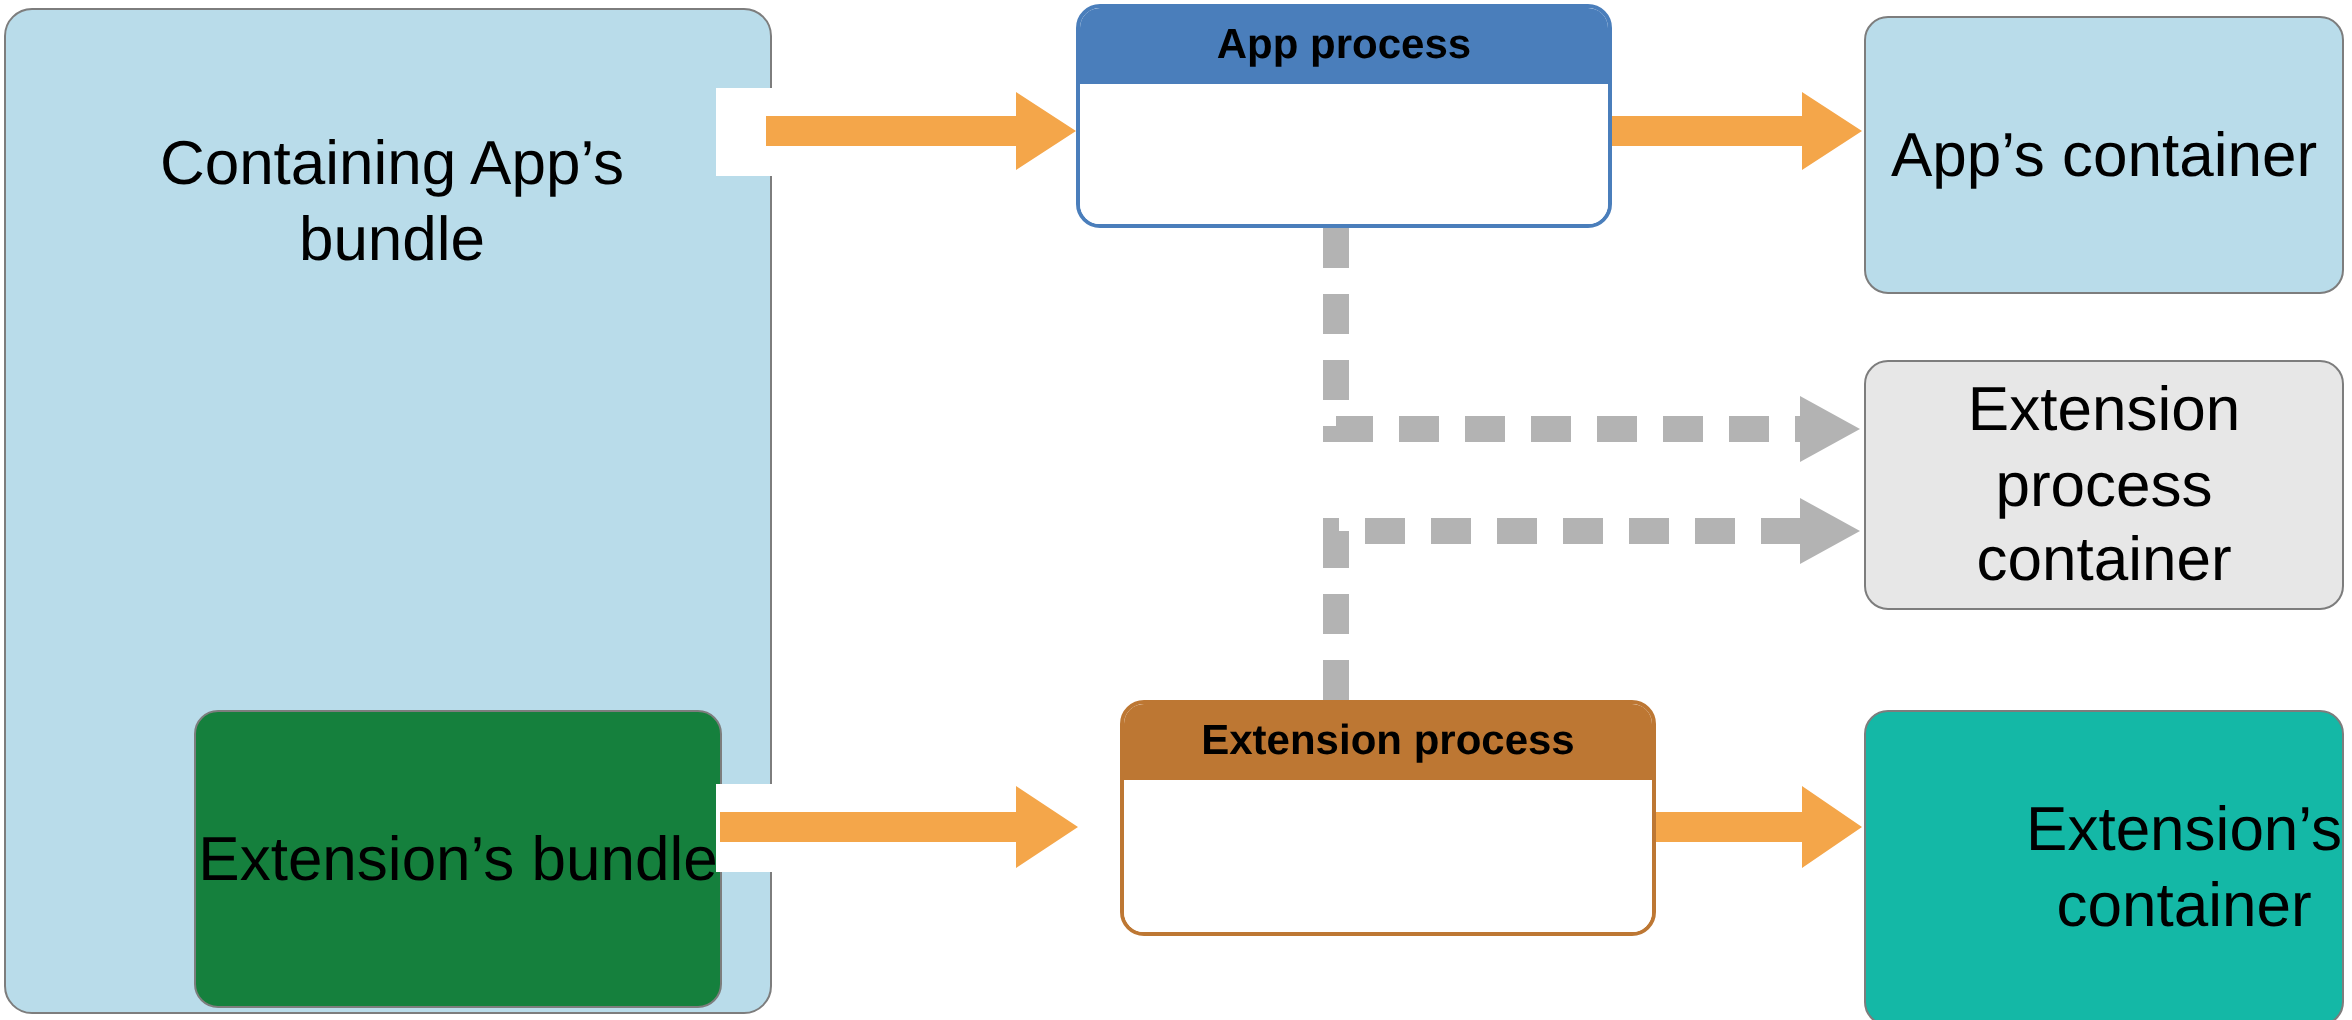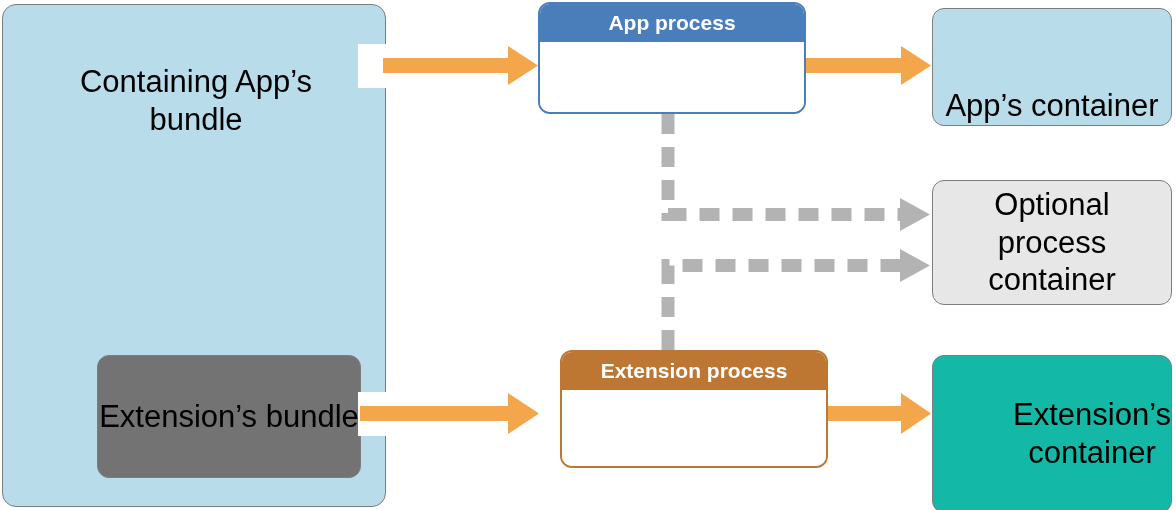--- a/index.html
+++ b/index.html
@@ -47,43 +47,43 @@
     top: 58px;
     width: 260px;
     text-align: center;
   }
 
   
   #extension-bundle {
     left: 97px;
     top: 355px;
     width: 264px;
-    height: 123px;
-    background: #737373;
+    height: 149px;
+    background: #15803d;
     border: 1.5px solid #7d7d7d;
     border-radius: 12px;
   }
 
   
   .process {
     position: absolute;
     box-sizing: border-box;
     border-radius: 12px;
     overflow: hidden;
     display: flex;
     flex-direction: column;
     background: #ffffff;
   }
   .process .title {
     flex: 0 0 auto;
     height: 38px;
     display: flex;
     align-items: center;
     justify-content: center;
-    color: #ffffff;
+    color: #000000;
     font-size: 21px;
     font-weight: bold;
   }
   .process .body {
     flex: 1 1 auto;
     background: #ffffff;
   }
 
   #app-process {
     left: 538px;
@@ -101,25 +101,24 @@
     height: 118px;
     border: 2px solid #bd7733;
   }
   #extension-process .title { background: #bd7733; }
 
   
   #app-container {
     left: 932px;
     top: 8px;
     width: 240px;
-    height: 118px;
+    height: 139px;
     background: #b9dcea;
     border: 1.5px solid #7d7d7d;
     border-radius: 12px;
-    align-items: flex-end;
   }
   #shared-container {
     left: 932px;
     top: 180px;
     width: 240px;
     height: 125px;
     background: #e7e7e7;
     border: 1.5px solid #7d7d7d;
     border-radius: 12px;
   }
@@ -198,21 +197,21 @@
     <div class="title">Extension process</div>
     <div class="body"></div>
   </div>
 
   <div class="box" id="app-container">
     <span>App’s container</span>
   </div>
 
   <div class="box" id="shared-container">
     <span>
-      <span>Optional</span><br>
+      <span>Extension</span><br>
       <span>process container</span>
     </span>
   </div>
 
   <div class="box" id="extension-container">
     <span>
       <span>Extension’s</span><br>
       <span>container</span>
     </span>
   </div>

